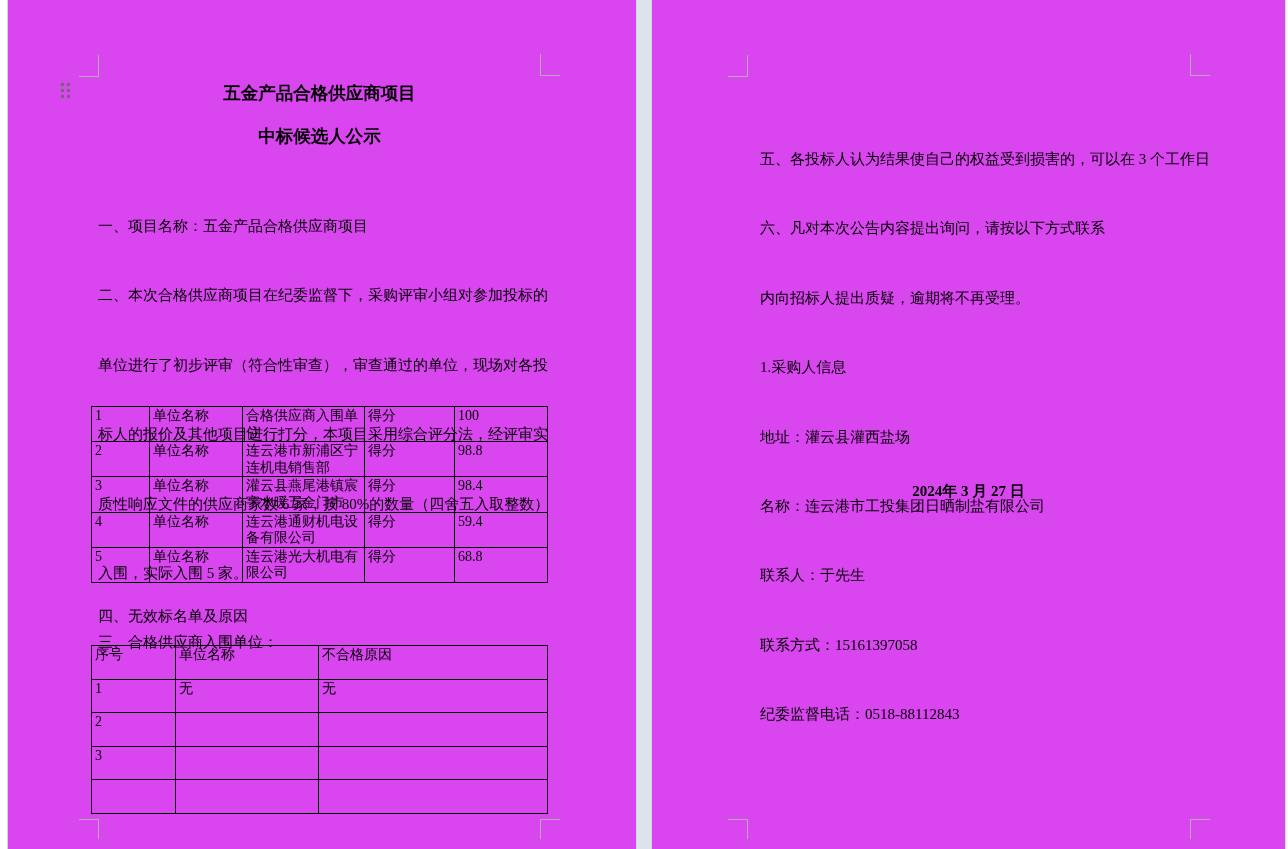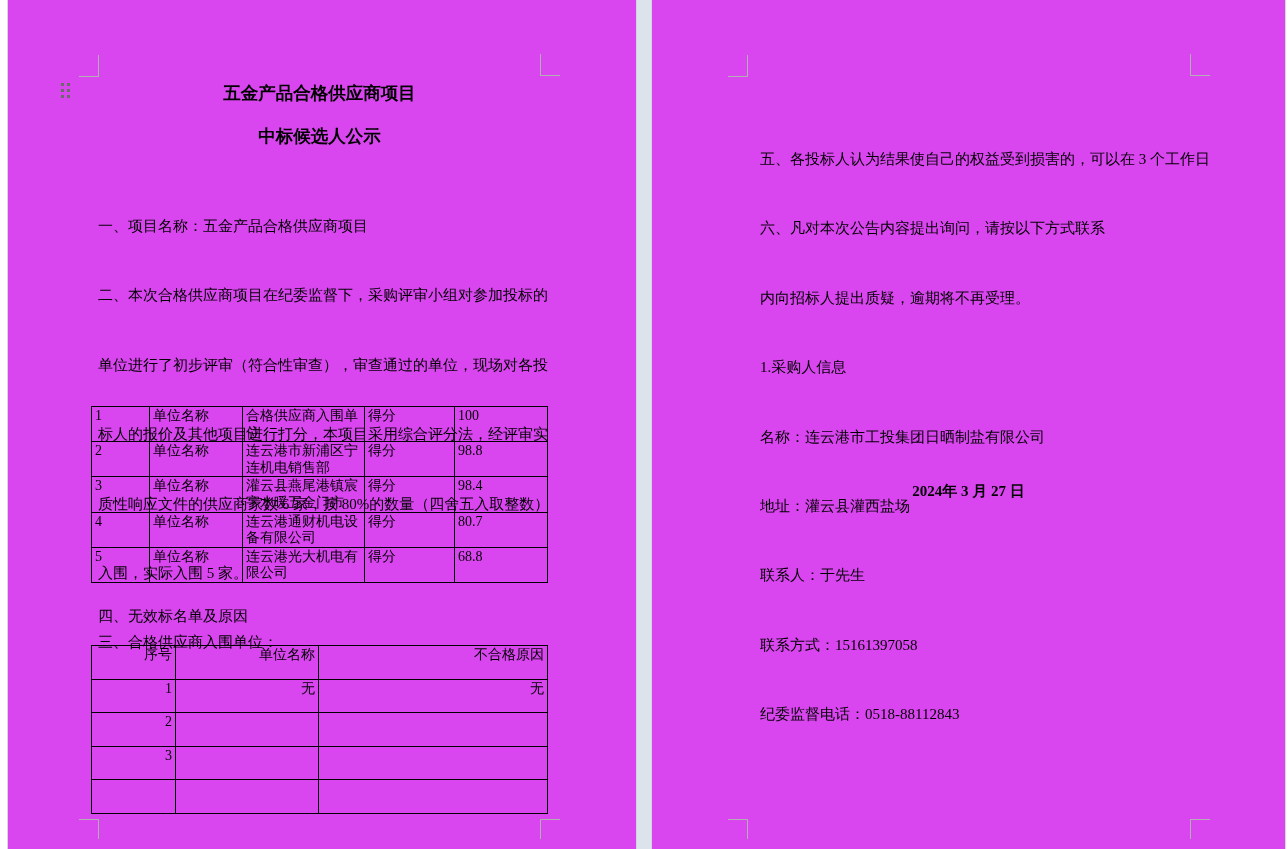--- a/index.html
+++ b/index.html
@@ -46,21 +46,21 @@
     position:absolute;left:90px;top:600px;height:33.4px;line-height:33.4px;
     font-size:15px;white-space:pre;
   }
   .sig-date{
     position:absolute;left:95px;top:475px;width:443px;height:33.4px;line-height:33.4px;
     text-align:center;font-weight:bold;font-size:15px;white-space:pre;
   }
   
   .doc-table{position:absolute;left:83px;border-collapse:collapse;table-layout:fixed;width:456px;}
   .table-suppliers{top:406px;}
-  .table-invalid{top:645px;text-align:right;}
+  .table-invalid{top:645px;}
   .doc-table td{
     border:1px solid #000;vertical-align:top;padding:1px 3px 0 3px;
     font-size:14px;line-height:16.6px;word-break:break-all;overflow:hidden;
   }
   .table-suppliers tr{height:33.8px;}
   .table-invalid tr{height:33.6px;}
 </style>
 </head>
 <body>
 
@@ -124,21 +124,21 @@
         <td>单位名称</td>
         <td>灌云县燕尾港镇宸宇水暖五金门市</td>
         <td>得分</td>
         <td>98.4</td>
       </tr>
       <tr>
         <td>4</td>
         <td>单位名称</td>
         <td>连云港通财机电设备有限公司</td>
         <td>得分</td>
-        <td>80.7</td>
+        <td>59.4</td>
       </tr>
       <tr>
         <td>5</td>
         <td>单位名称</td>
         <td>连云港光大机电有限公司</td>
         <td>得分</td>
         <td>68.8</td>
       </tr>
     </tbody>
       </table>
@@ -187,22 +187,22 @@
     <div class="crop crop-tl" style="left:76px;top:55px;"></div>
     <div class="crop crop-tr" style="left:538px;top:54px;"></div>
     <div class="crop crop-bl" style="left:76px;top:819px;"></div>
     <div class="crop crop-br" style="left:538px;top:819px;"></div>
 
     <div class="body-block p2-body">
       <div class="line">五、各投标人认为结果使自己的权益受到损害的，可以在 3 个工作日</div>
       <div class="line">六、凡对本次公告内容提出询问，请按以下方式联系</div>
       <div class="line">内向招标人提出质疑，逾期将不再受理。</div>
       <div class="line">1.采购人信息</div>
+      <div class="line">地址：灌云县灌西盐场</div>
       <div class="line">名称：连云港市工投集团日晒制盐有限公司</div>
-      <div class="line">地址：灌云县灌西盐场</div>
       <div class="line">联系人：于先生</div>
       <div class="line">联系方式：15161397058</div>
       <div class="line">纪委监督电话：0518-88112843</div>
     </div>
 
     <div class="sig-date">2024年 3 月 27 日</div>
   </div>
 
   <div class="edge-line edge-right"></div>
 

